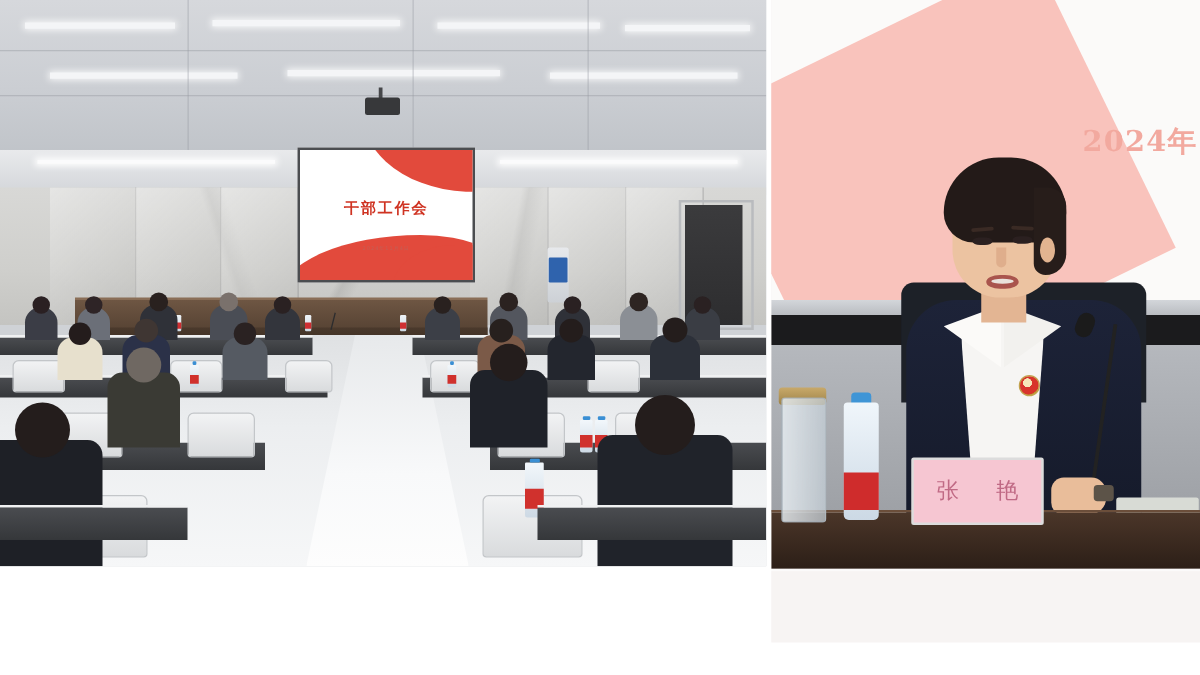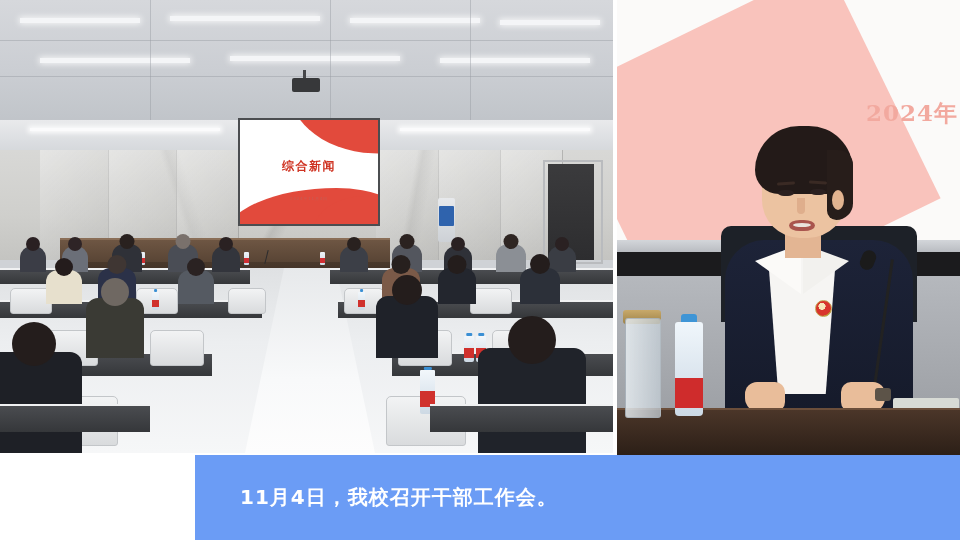--- a/index.html
+++ b/index.html
@@ -459,21 +459,21 @@
     <div class="l-wall-panel" style="left:438px; width:62px; top:150px;"></div>
     <div class="l-wall-panel" style="left:500px; width:62px; top:150px;"></div>
 
     <div class="l-door-frame"></div>
     <div class="l-door"></div>
 
     <div class="l-screen">
       <div class="l-screen-red-tr"></div>
       <div class="l-screen-red-bl"></div>
       <div class="l-screen-red-br"></div>
-      <div class="l-screen-title">综合新闻</div>
+      <div class="l-screen-title">干部工作会</div>
       <div class="l-screen-sub">2024年11月4日</div>
     </div>
 
     <div class="l-cooler"></div>
     <div class="l-cooler-label"></div>
 
     <div class="l-headtable"></div>
     <div class="l-headtable-skirt"></div>
 
     <div class="seated-lead" style="left:152px;">
@@ -637,22 +637,22 @@
     <div class="r-desk"></div>
 
     <div class="r-flask-lid"></div>
     <div class="r-flask">
       
     </div>
     <div class="r-bottle-cap"></div>
     <div class="r-bottle"></div>
     <div class="r-bottle-label"></div>
 
+    <div class="r-nameplate">
+      <div class="r-nameplate-text">张 艳</div>
+    </div>
   </div>
 
   <div class="banner">
     <div class="banner-topline"></div>
-    <div class="banner-body">
-      <span class="banner-caption">11月4日，我校召开干部工作会。</span>
-    </div>
   </div>
 
 </div>
 
 </body></html>

